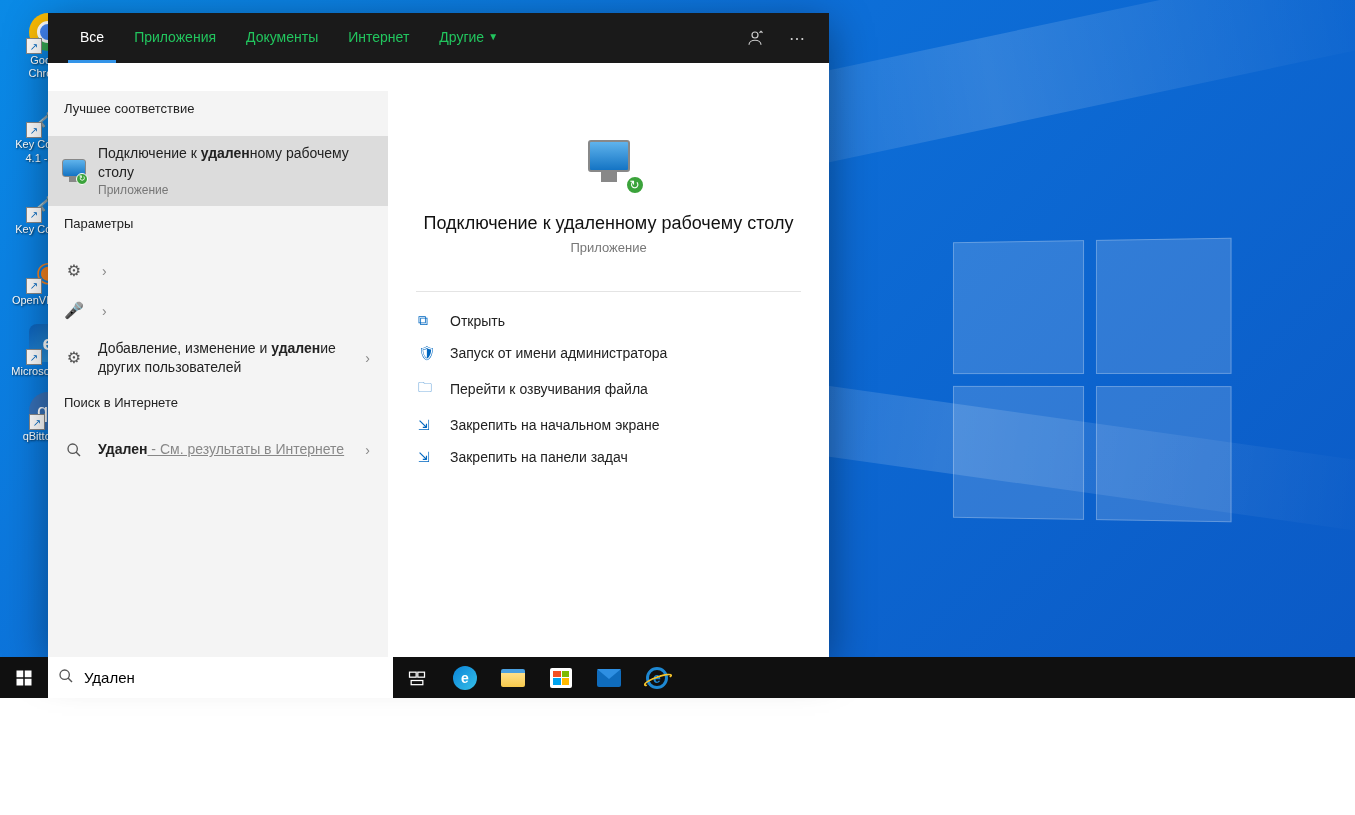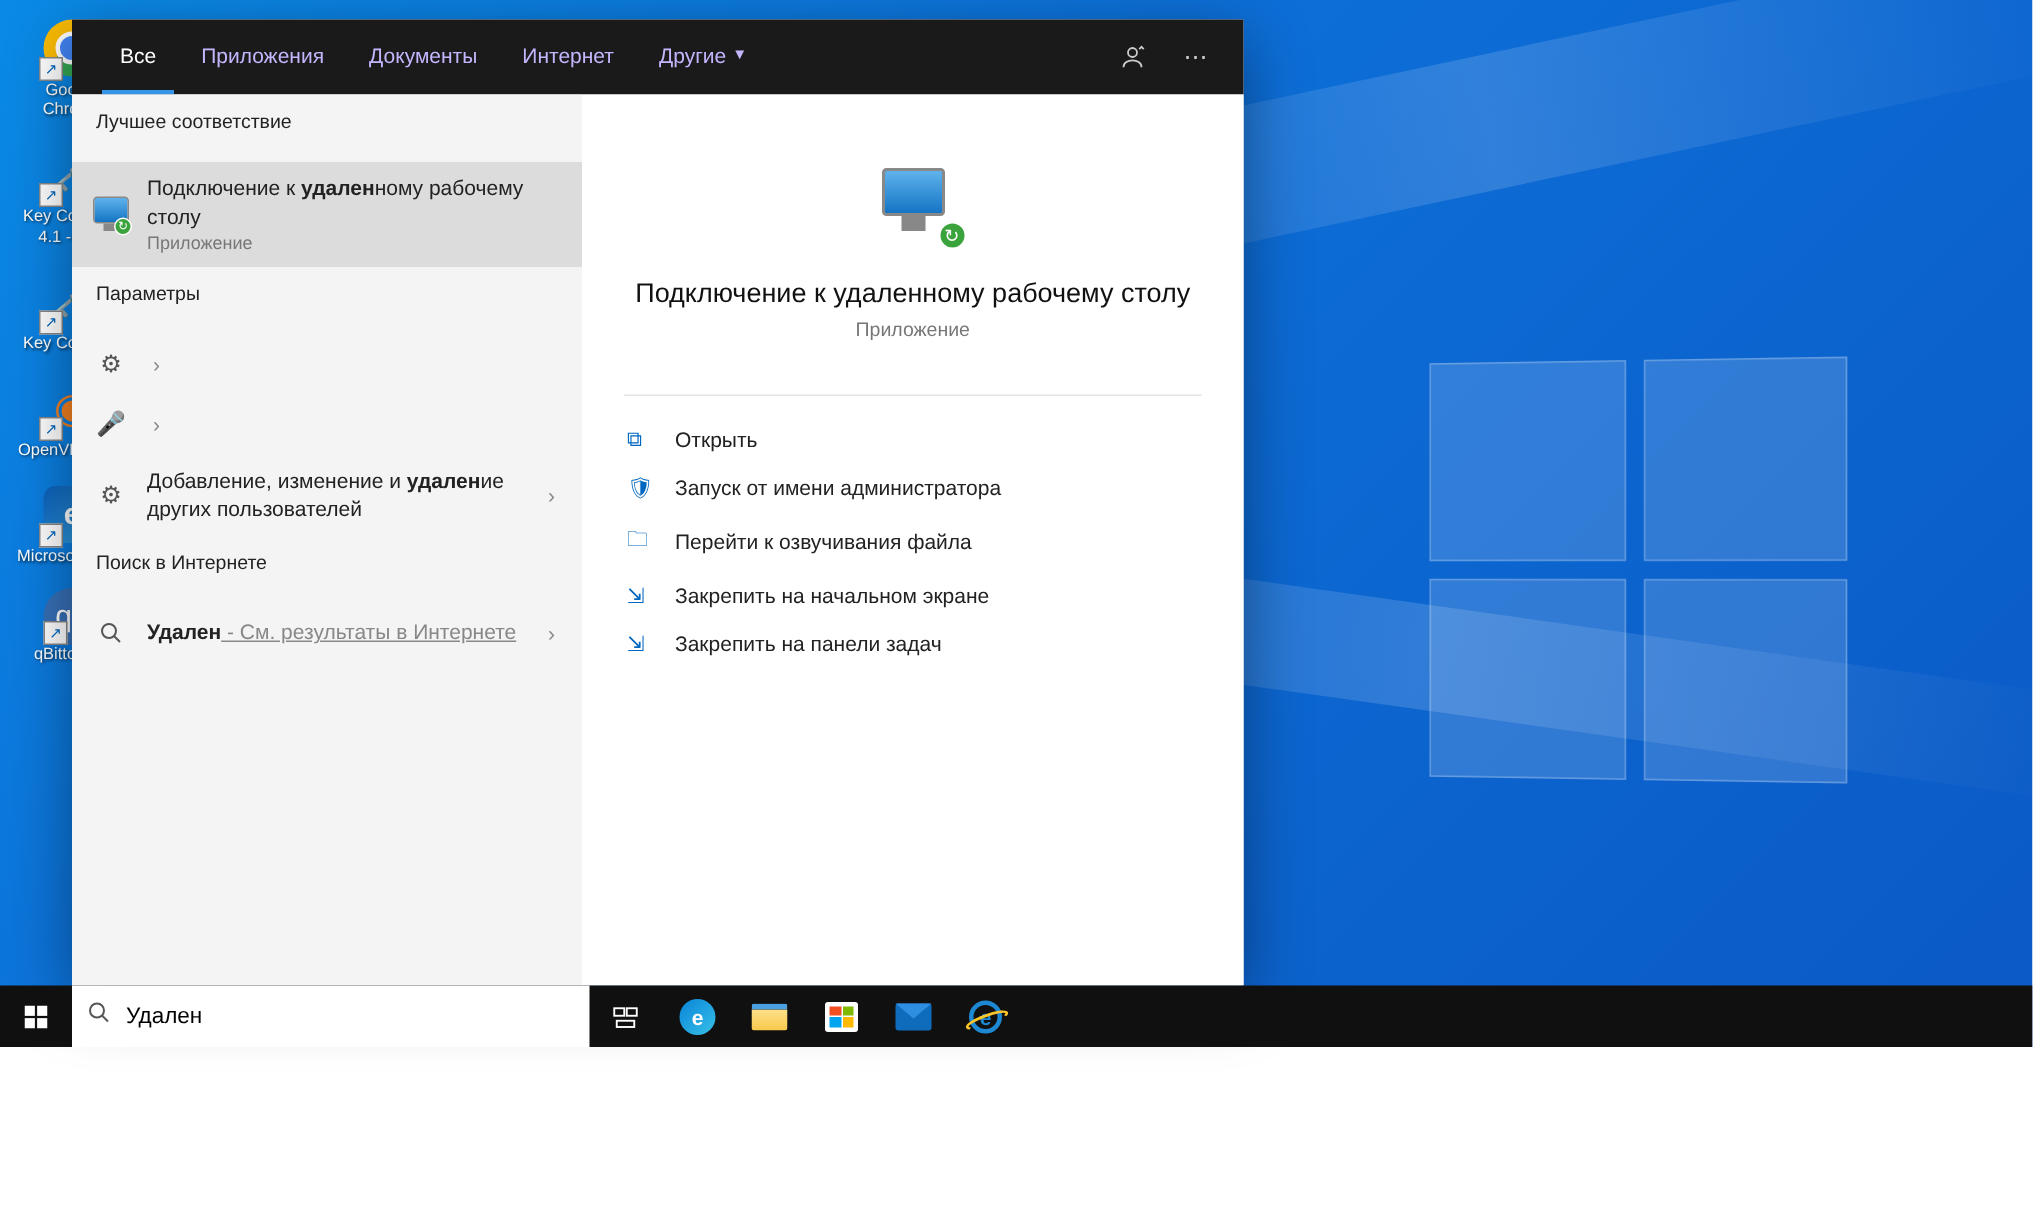--- a/index.html
+++ b/index.html
@@ -40,24 +40,24 @@
 .tb-start svg { width: 18px; height: 18px; }
 .tb-search { width: 345px; background:#fff; display:flex; align-items:center; padding: 0 10px; gap:10px; }
 .tb-search .sico { color:#555; }
 .tb-search input { border:none; outline:none; font-size:15px; flex:1; background:transparent; }
 .tb-btn { width: 48px; display:flex; align-items:center; justify-content:center; cursor:pointer; color:#fff; font-size:18px; }
 
 
 .search-panel {
   position: absolute; left: 48px; bottom: 41px;
   width: 781px; height: 644px; background: #fff;
-  display:flex; flex-direction:column; box-shadow: 0 10px 40px rgba(0,0,0,0.4);
+  display:flex; flex-direction:column; box-shadow: 0 10px 40px rgba(0,0,0,0.4); gap: 28px;
 }
 .sp-top { height: 50px; background:#1a1a1a; display:flex; align-items:center; padding: 0 14px 0 20px; gap: 6px; }
-.sp-tab { color:#c4b5fd; font-size:14px; padding: 0 12px; height:50px; display:flex; align-items:center; cursor:pointer; border-bottom: 3px solid transparent; }
+.sp-tab { color:#22c55e; font-size:14px; padding: 0 12px; height:50px; display:flex; align-items:center; cursor:pointer; border-bottom: 3px solid transparent; }
 .sp-tab.active { color:#fff; border-bottom-color:#3394e8; }
 .sp-tab .chev { margin-left:4px; font-size:10px; }
 .sp-spacer { flex:1; }
 .sp-topicon { color:#ccc; width:36px; height:36px; display:flex; align-items:center; justify-content:center; cursor:pointer; font-size:16px; }
 
 .sp-body { flex:1; display:flex; }
 .sp-left { width: 340px; background:#f4f4f4; overflow:hidden; }
 .sp-right { flex:1; background:#fff; display:flex; flex-direction:column; }
 
 .sec-hdr { background:#f4f4f4; color:#222; font-size:13px; padding: 10px 16px 20px; }

